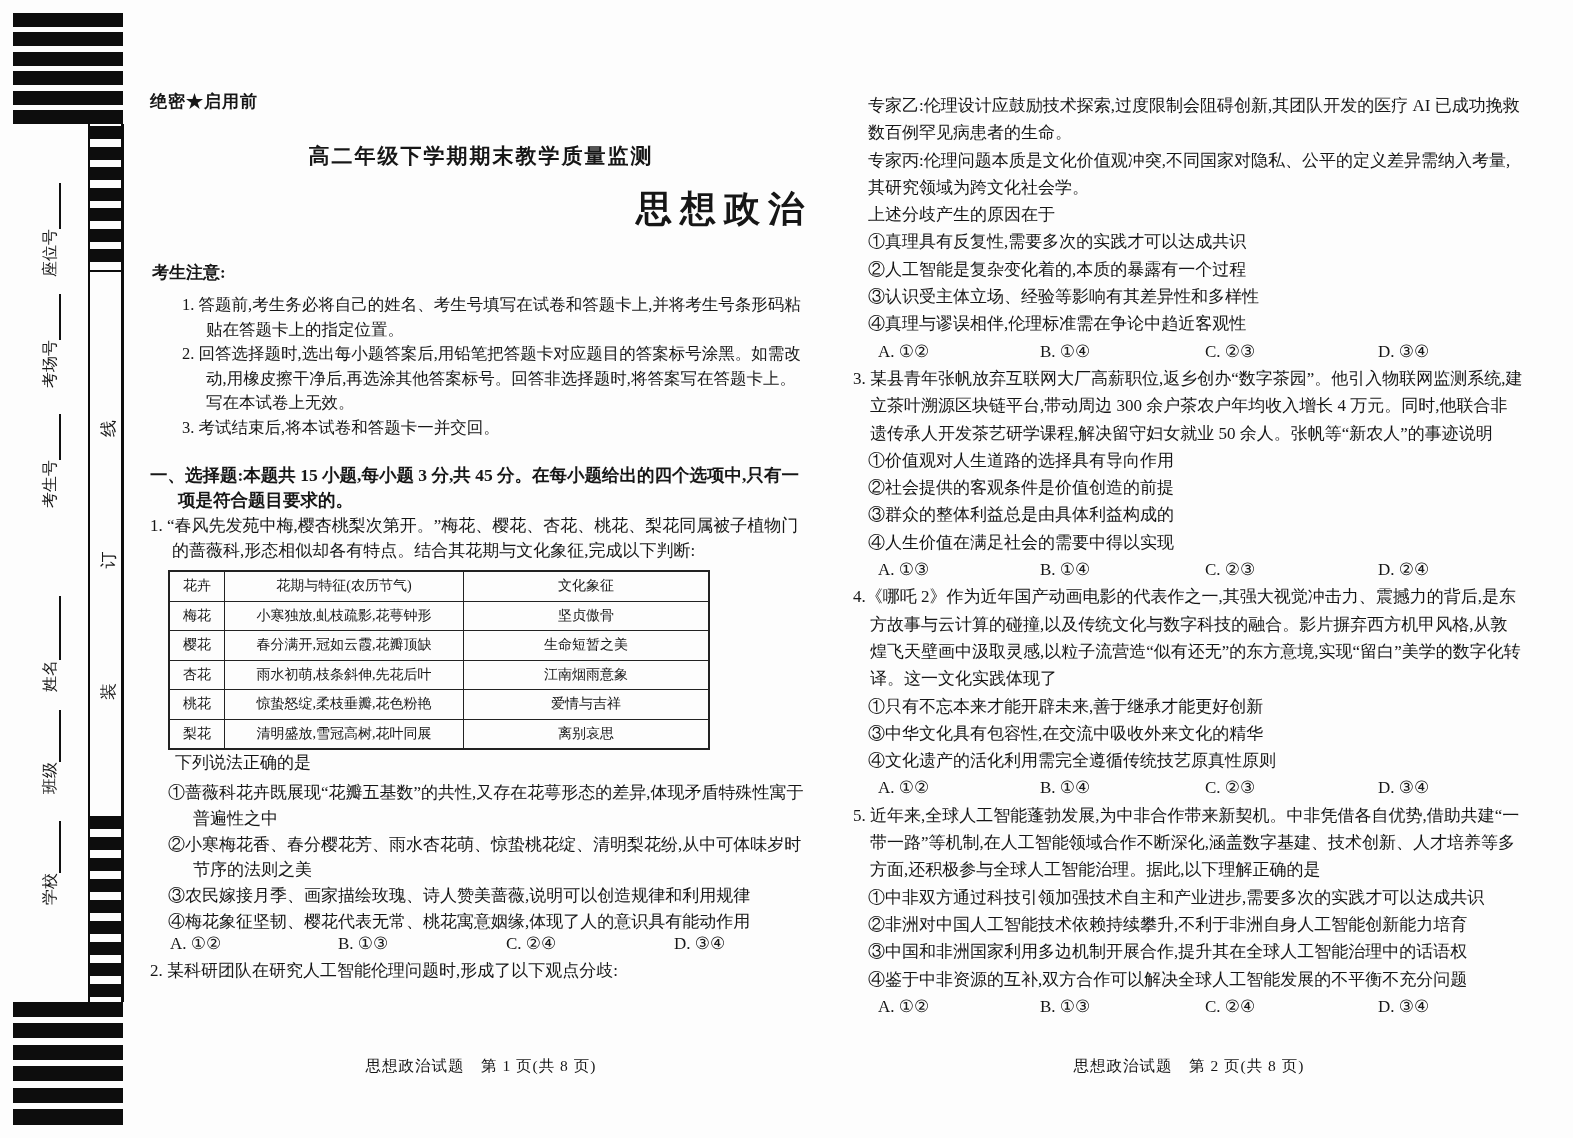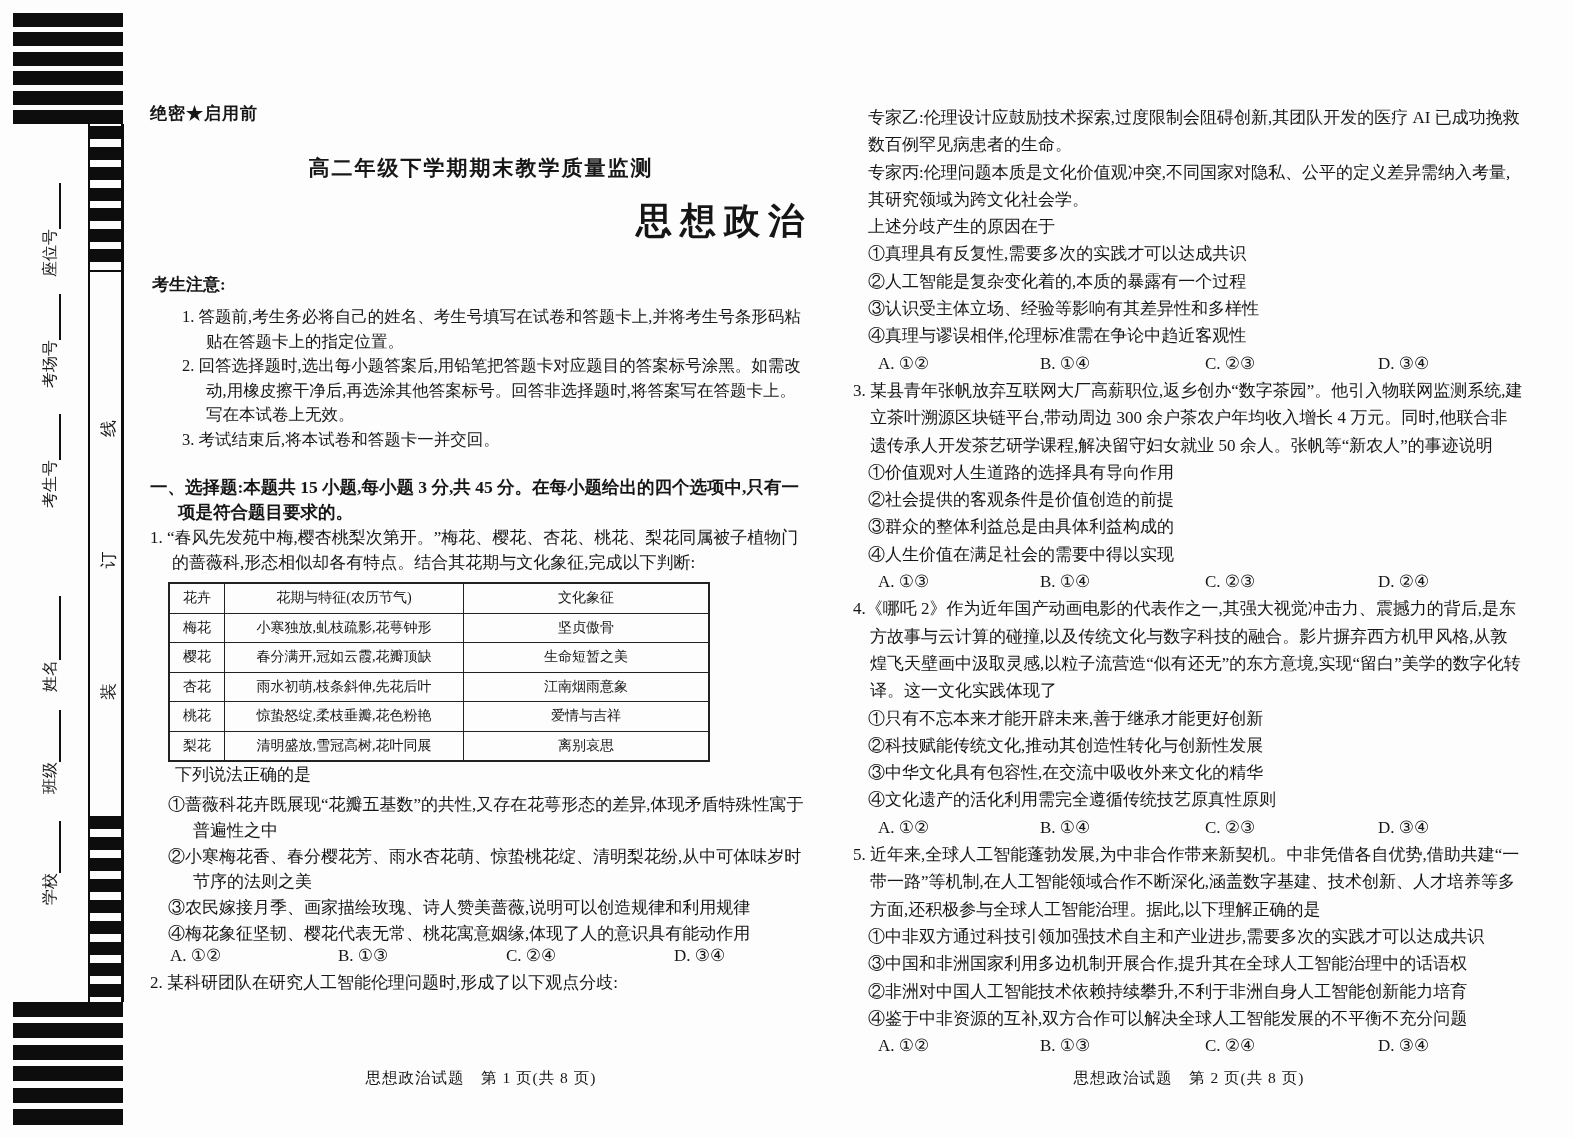--- a/index.html
+++ b/index.html
@@ -15,21 +15,21 @@
   #bind-col .stripes-top{position:absolute;left:0;top:2px;width:100%;height:146px;
     background:repeating-linear-gradient(to bottom,#0d0d0d 0 13px,#fdfdfd 13px 20.5px);}
   #bind-col .stripes-bottom{position:absolute;left:0;top:692px;width:100%;height:182px;
     background:repeating-linear-gradient(to bottom,#0d0d0d 0 13px,#fdfdfd 13px 21px);}
   .side-label{position:absolute;width:100px;height:22px;transform:rotate(-90deg);
     font-size:16px;white-space:nowrap;display:flex;align-items:flex-end;}
   .side-label .blank-line{display:inline-block;border-bottom:2px solid #111;height:14px;}
   #bind-text{position:absolute;left:-32px;top:549px;width:280px;height:22px;
     transform:rotate(-90deg);display:flex;justify-content:space-between;font-size:17px;}
   
-  .page{position:absolute;top:16px;height:1004px;}
+  .page{position:absolute;top:4px;height:1004px;}
   #page1{left:150px;width:662px;}
   #page2{left:855px;width:668px;}
   .abs{position:absolute;left:0;}
   .classified{top:86px;font-size:17px;font-weight:bold;letter-spacing:1px;}
   .exam-title{top:138px;width:100%;text-align:center;font-size:21px;font-weight:bold;letter-spacing:2px;}
   .subject-title{top:181px;width:100%;text-align:right;font-size:36px;font-weight:bold;letter-spacing:8px;}
   .notice-head{top:257px;left:2px;font-size:17px;font-weight:bold;}
   .notices{top:289px;left:32px;width:630px;font-size:16.5px;line-height:24.6px;}
   .notice{padding-left:24px;text-indent:-24px;}
   .section-head{top:459px;width:662px;font-size:17.5px;font-weight:bold;line-height:25.2px;
@@ -195,34 +195,33 @@
       <div class="indent">④人生价值在满足社会的需要中得以实现</div>
       <div class="optrow">
         <span class="o1">A. ①③</span>
         <span class="o2">B. ①④</span>
         <span class="o3">C. ②③</span>
         <span class="o4">D. ②④</span>
       </div>
 
       <div class="stem">4.《哪吒 2》作为近年国产动画电影的代表作之一,其强大视觉冲击力、震撼力的背后,是东方故事与云计算的碰撞,以及传统文化与数字科技的融合。影片摒弃西方机甲风格,从敦煌飞天壁画中汲取灵感,以粒子流营造“似有还无”的东方意境,实现“留白”美学的数字化转译。这一文化实践体现了</div>
       <div class="indent">①只有不忘本来才能开辟未来,善于继承才能更好创新</div>
-      <div class="indent">②科技赋能传统文化,推动其创造性转化与创新性发展</div>
       <div class="indent">③中华文化具有包容性,在交流中吸收外来文化的精华</div>
       <div class="indent">④文化遗产的活化利用需完全遵循传统技艺原真性原则</div>
       <div class="optrow">
         <span class="o1">A. ①②</span>
         <span class="o2">B. ①④</span>
         <span class="o3">C. ②③</span>
         <span class="o4">D. ③④</span>
       </div>
 
       <div class="stem">5. 近年来,全球人工智能蓬勃发展,为中非合作带来新契机。中非凭借各自优势,借助共建“一带一路”等机制,在人工智能领域合作不断深化,涵盖数字基建、技术创新、人才培养等多方面,还积极参与全球人工智能治理。据此,以下理解正确的是</div>
       <div class="indent">①中非双方通过科技引领加强技术自主和产业进步,需要多次的实践才可以达成共识</div>
+      <div class="indent">②非洲对中国人工智能技术依赖持续攀升,不利于非洲自身人工智能创新能力培育</div>
       <div class="indent">③中国和非洲国家利用多边机制开展合作,提升其在全球人工智能治理中的话语权</div>
-      <div class="indent">②非洲对中国人工智能技术依赖持续攀升,不利于非洲自身人工智能创新能力培育</div>
       <div class="indent">④鉴于中非资源的互补,双方合作可以解决全球人工智能发展的不平衡不充分问题</div>
       <div class="optrow">
         <span class="o1">A. ①②</span>
         <span class="o2">B. ①③</span>
         <span class="o3">C. ②④</span>
         <span class="o4">D. ③④</span>
       </div>
     </div>
 
     <div class="abs footer">思想政治试题　第 2 页(共 8 页)</div>

